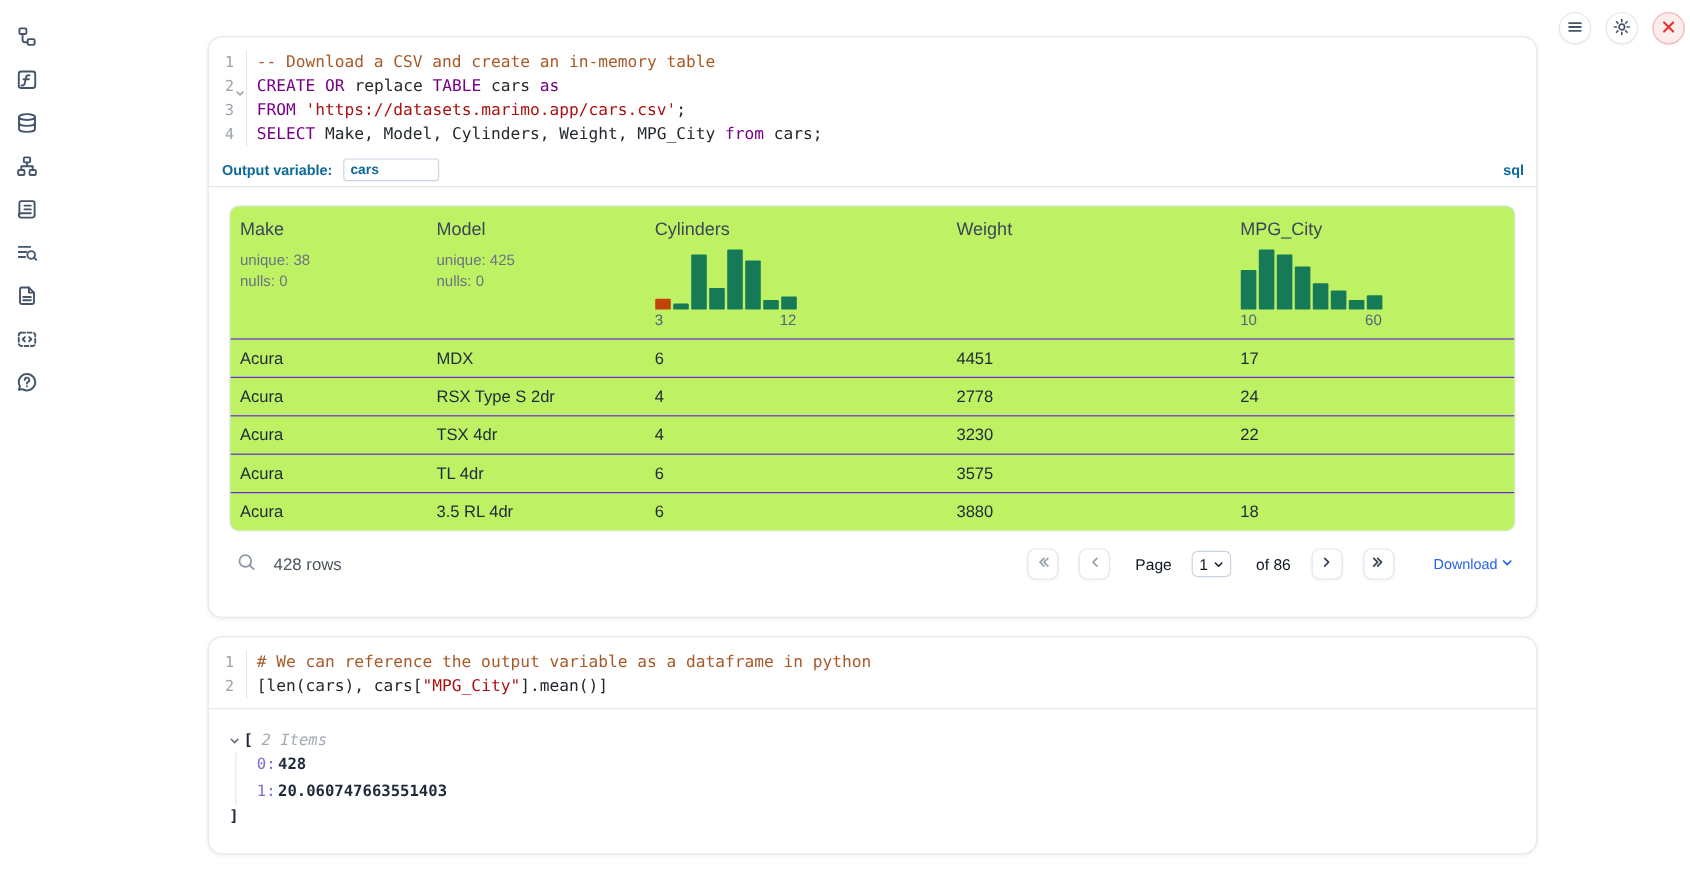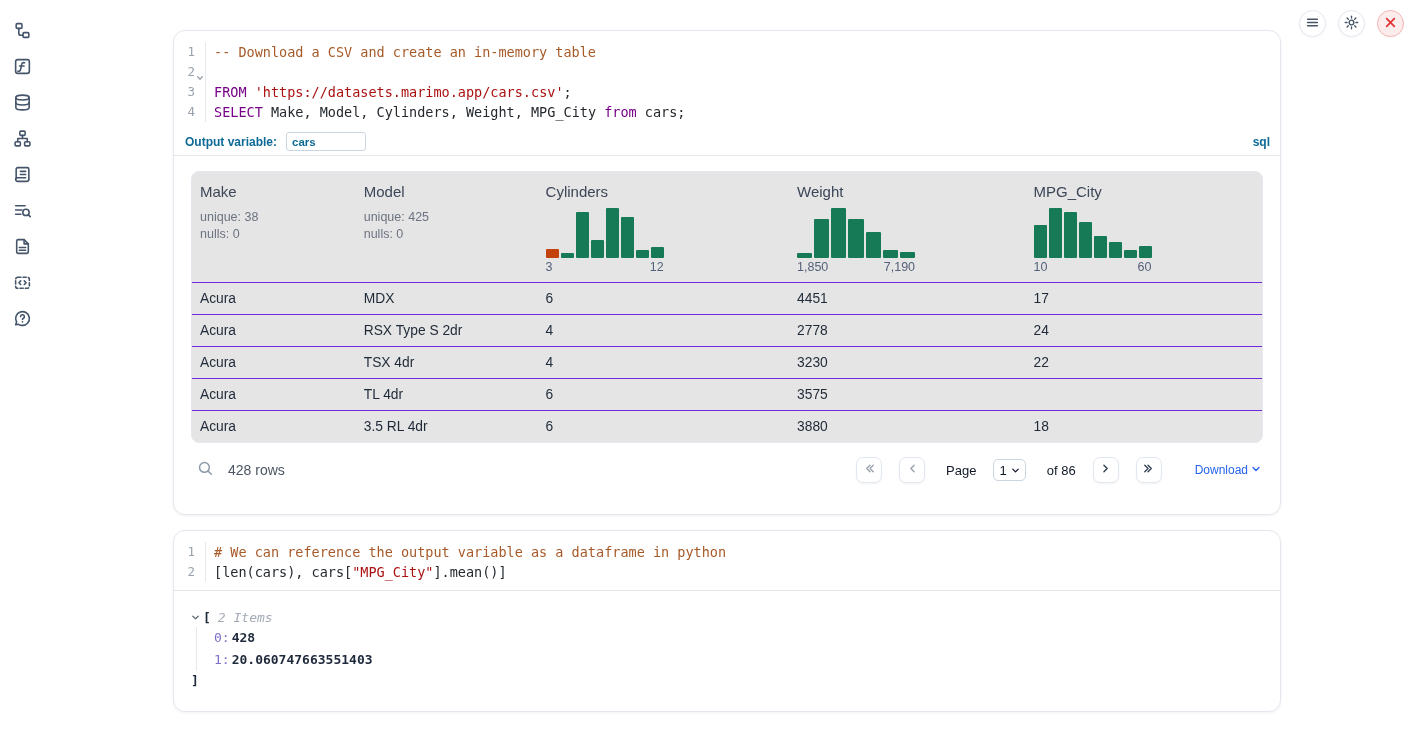--- a/index.html
+++ b/index.html
@@ -29,21 +29,21 @@
   .tk.str { color:#aa1111; }
   .tk.com { color:#a75a28; }
 
   .outvar-row { display:flex; align-items:center; height:28px; margin-top:6px; padding:0 10px 0 11px; border-bottom:1px solid #e5e7eb; }
   .outvar-label { font-size:12px; font-weight:bold; color:#0c6a96; }
   .outvar-input { margin-left:9px; width:80px; height:19px; border:1px solid #cbd5e1; border-radius:3px; font-family:"Liberation Sans",sans-serif; font-size:11.5px; font-weight:bold; color:#0c6a96; padding:0 5px; }
   .lang-badge { margin-left:auto; font-size:12px; font-weight:600; color:#0c6a96; }
 
   
   .out-wrap { padding:15px 17px 0 17px; }
-  .dtable { border:1px solid #e3e8ef; border-radius:8px; overflow:hidden; background:#e5e5e5; }
+  .dtable { border:1px solid #e3e8ef; border-radius:8px; overflow:hidden; background:#bef264; }
   .trow { display:flex; }
   .c0{ width:15.3%; } .c1{ width:17%; } .c2{ width:23.5%; } .c3{ width:22.1%; } .c4{ flex:1; }
   .th { padding:11px 8px 8px 8px; cursor:pointer; }
   .th-label { font-size:15px; color:#3c4657; }
   .th-stats { margin-top:9px; font-size:12.5px; color:#6b7280; line-height:17px; }
   .hist-block { margin-top:8px; width:118px; }
   .hist { height:50px; display:flex; align-items:flex-end; gap:2px; }
   .hist-bar { flex:1; border-radius:1px; }
   .hist-axis { margin-top:2px; display:flex; justify-content:space-between; font-size:12.5px; color:#55617a; }
   .tr { border-top:1px solid #6d28d9; cursor:pointer; }
@@ -178,20 +178,21 @@
     <div class="cm-line-row">
       <div class="gutter">1</div>
       <div class="code-line"><span class="tk com">-- Download a CSV and create an in-memory table</span></div>
     </div>
     <div class="cm-line-row">
       <div class="gutter"><span>2</span>
         <span class="fold"><svg width="8" height="8" viewBox="0 0 10 10" fill="none" stroke="#9aa3ad" stroke-width="1.6" stroke-linecap="round" stroke-linejoin="round">
               <path d="M2 3.5 5 6.5 8 3.5"></path>
             </svg></span>
       </div>
+      <div class="code-line"><span class="tk kw">CREATE</span><span class="tk"> </span><span class="tk kw">OR</span><span class="tk"> replace </span><span class="tk kw">TABLE</span><span class="tk"> cars </span><span class="tk kw">as</span></div>
     </div>
     <div class="cm-line-row">
       <div class="gutter">3</div>
       <div class="code-line"><span class="tk kw">FROM</span><span class="tk"> </span><span class="tk str">'https://datasets.marimo.app/cars.csv'</span><span class="tk">;</span></div>
     </div>
     <div class="cm-line-row">
       <div class="gutter">4</div>
       <div class="code-line"><span class="tk kw">SELECT</span><span class="tk"> Make, Model, Cylinders, Weight, MPG_City </span><span class="tk kw">from</span><span class="tk"> cars;</span></div>
     </div>
   </div>
@@ -233,35 +234,20 @@
                 <div class="hist-bar" style="height: 22%; background: rgb(23, 122, 87);"></div>
               </div>
             <div class="hist-axis">
                 <span>3</span>
                 <span>12</span>
               </div>
           </div>
         </div>
         <div class="th c3">
           <div class="th-label">Weight</div>
-          <div class="hist-block">
-            <div class="hist">
-                <div class="hist-bar" style="height: 11%; background: rgb(23, 122, 87);"></div>
-                <div class="hist-bar" style="height: 79%; background: rgb(23, 122, 87);"></div>
-                <div class="hist-bar" style="height: 100%; background: rgb(23, 122, 87);"></div>
-                <div class="hist-bar" style="height: 78%; background: rgb(23, 122, 87);"></div>
-                <div class="hist-bar" style="height: 53%; background: rgb(23, 122, 87);"></div>
-                <div class="hist-bar" style="height: 17%; background: rgb(23, 122, 87);"></div>
-                <div class="hist-bar" style="height: 12%; background: rgb(23, 122, 87);"></div>
-              </div>
-            <div class="hist-axis">
-                <span>1,850</span>
-                <span>7,190</span>
-              </div>
-          </div>
         </div>
         <div class="th c4">
           <div class="th-label">MPG_City</div>
           <div class="hist-block">
             <div class="hist">
                 <div class="hist-bar" style="height: 66%; background: rgb(23, 122, 87);"></div>
                 <div class="hist-bar" style="height: 100%; background: rgb(23, 122, 87);"></div>
                 <div class="hist-bar" style="height: 92%; background: rgb(23, 122, 87);"></div>
                 <div class="hist-bar" style="height: 73%; background: rgb(23, 122, 87);"></div>
                 <div class="hist-bar" style="height: 45%; background: rgb(23, 122, 87);"></div>

